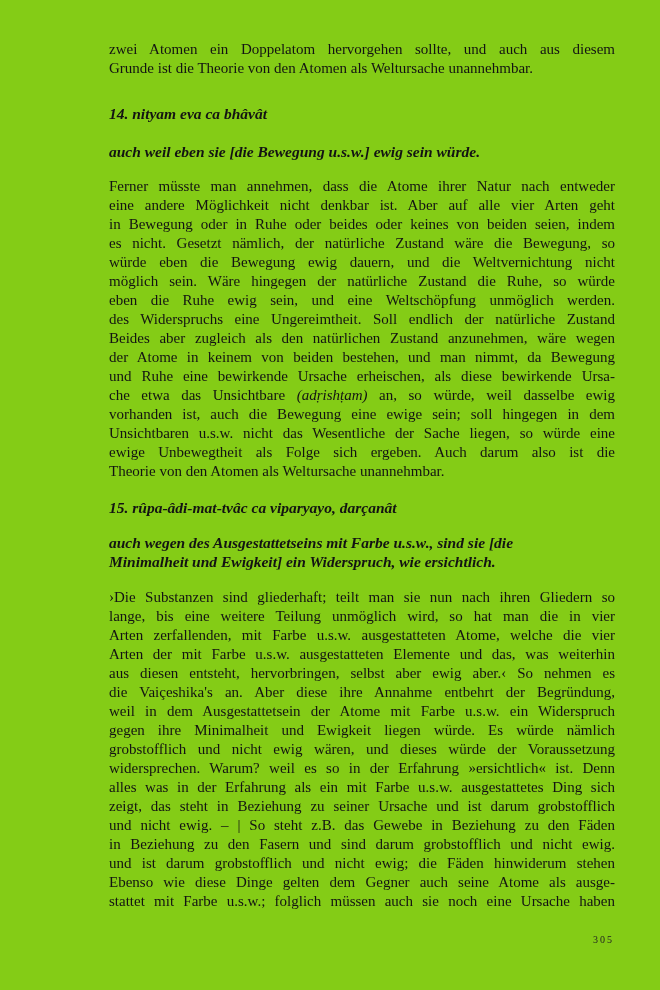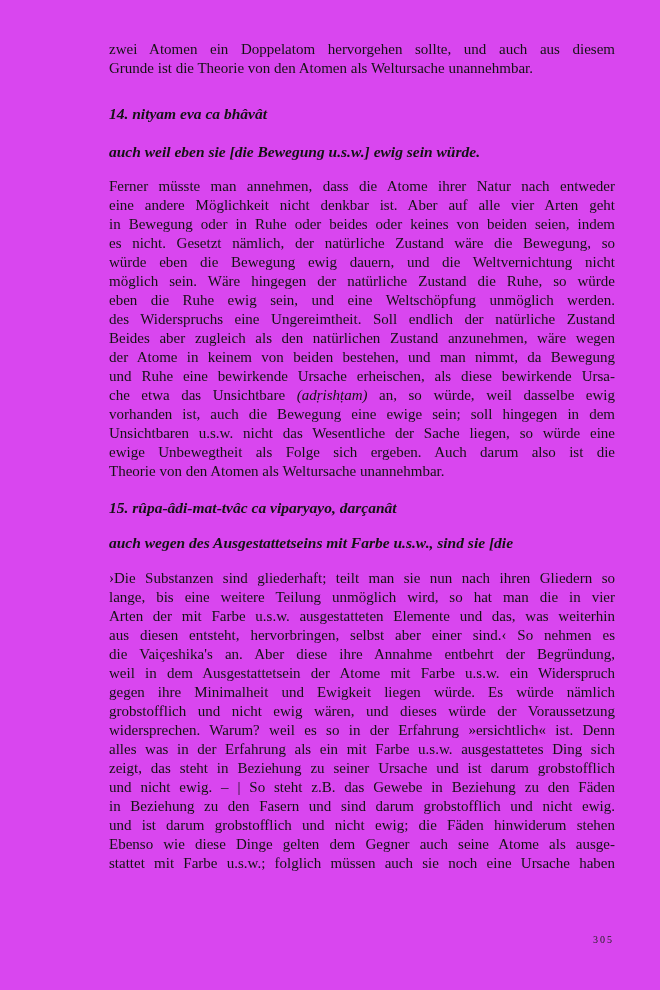--- a/index.html
+++ b/index.html
@@ -7,21 +7,21 @@
   body {
     background: #ffffff;
     color: #131313;
     font-family: "Liberation Serif", "DejaVu Serif", serif;
     position: relative;
     overflow: hidden;
   }
   .page {
     position: absolute;
     inset: 0;
-    background: #d946ef;
+    background: #84cc16;
   }
   .text-column {
     position: absolute;
     left: 109px;
     top: 40px;
     width: 506px;
   }
   .para {
     font-size: 15px;
     line-height: 19px;
@@ -90,26 +90,28 @@
         <div class="line">und Ruhe eine bewirkende Ursache erheischen, als diese bewirkende Ursa-</div>
         <div class="line">che etwa das Unsichtbare <span class="it">(adṛishṭam)</span> an, so würde, weil dasselbe ewig</div>
         <div class="line">vorhanden ist, auch die Bewegung eine ewige sein; soll hingegen in dem</div>
         <div class="line">Unsichtbaren u.s.w. nicht das Wesentliche der Sache liegen, so würde eine</div>
         <div class="line">ewige Unbewegtheit als Folge sich ergeben. Auch darum also ist die</div>
         <div class="line last-left">Theorie von den Atomen als Weltursache unannehmbar.</div>
       </div>
       <div class="heading">15. rûpa-âdi-mat-tvâc ca viparyayo, darçanât</div>
       <div class="subheading">
         <div>auch wegen des Ausgestattetseins mit Farbe u.s.w., sind sie [die</div>
+        <div>Minimalheit und Ewigkeit] ein Widerspruch, wie ersichtlich.</div>
       </div>
       <div class="para">
         <div class="line">›Die Substanzen sind gliederhaft; teilt man sie nun nach ihren Gliedern so</div>
         <div class="line">lange, bis eine weitere Teilung unmöglich wird, so hat man die in vier</div>
+        <div class="line">Arten zerfallenden, mit Farbe u.s.w. ausgestatteten Atome, welche die vier</div>
         <div class="line">Arten der mit Farbe u.s.w. ausgestatteten Elemente und das, was weiterhin</div>
-        <div class="line">aus diesen entsteht, hervorbringen, selbst aber einer sind.‹ So nehmen es</div>
+        <div class="line">aus diesen entsteht, hervorbringen, selbst aber ewig aber.‹ So nehmen es</div>
         <div class="line">die Vaiçeshika's an. Aber diese ihre Annahme entbehrt der Begründung,</div>
         <div class="line">weil in dem Ausgestattetsein der Atome mit Farbe u.s.w. ein Widerspruch</div>
         <div class="line">gegen ihre Minimalheit und Ewigkeit liegen würde. Es würde nämlich</div>
         <div class="line">grobstofflich und nicht ewig wären, und dieses würde der Voraussetzung</div>
         <div class="line">widersprechen. Warum? weil es so in der Erfahrung »ersichtlich« ist. Denn</div>
         <div class="line">alles was in der Erfahrung als ein mit Farbe u.s.w. ausgestattetes Ding sich</div>
         <div class="line">zeigt, das steht in Beziehung zu seiner Ursache und ist darum grobstofflich</div>
         <div class="line">und nicht ewig. – | So steht z.B. das Gewebe in Beziehung zu den Fäden</div>
         <div class="line">in Beziehung zu den Fasern und sind darum grobstofflich und nicht ewig.</div>
         <div class="line">und ist darum grobstofflich und nicht ewig; die Fäden hinwiderum stehen</div>

